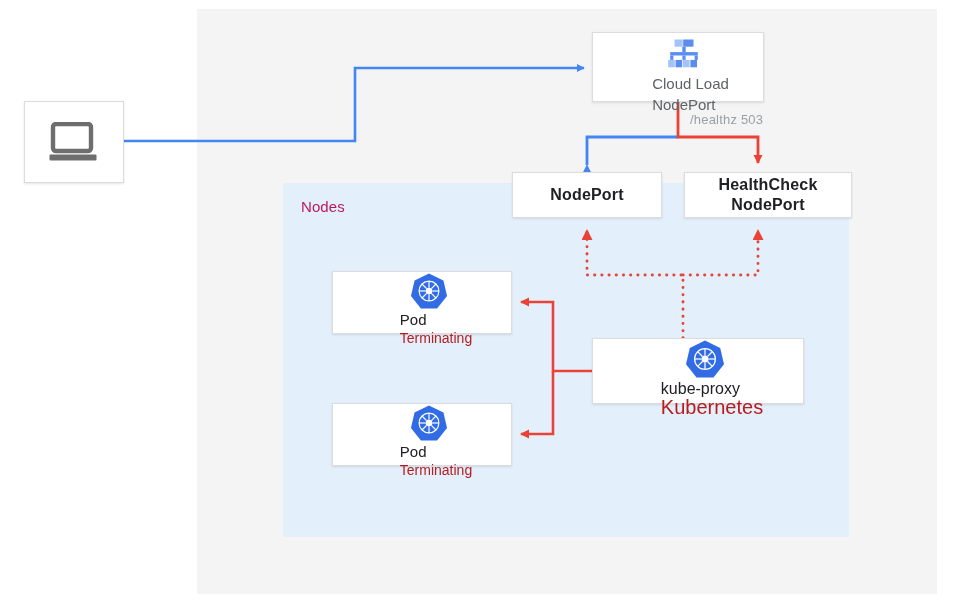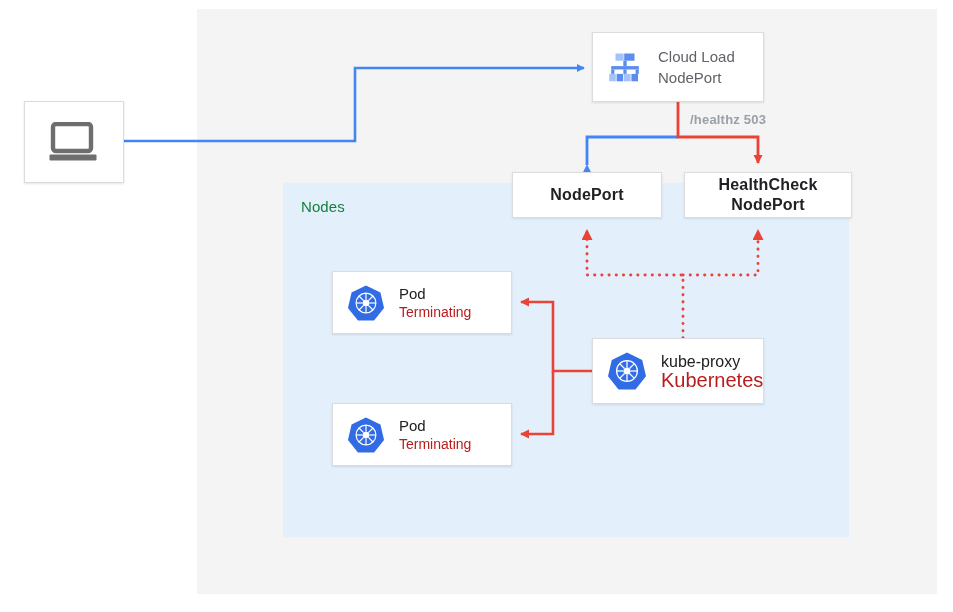--- a/index.html
+++ b/index.html
@@ -24,32 +24,33 @@
     background: #f4f4f4;
   }
   #nodes-region {
     left: 283px; top: 183px;
     width: 566px; height: 354px;
     background: #e3f0fc;
   }
   #nodes-label {
     left: 301px; top: 198px;
     font-size: 15px;
-    color: #15803d;
+    color: #be185d;
     letter-spacing: .1px;
   }
 
   
   .card {
     background: #ffffff;
     border: 1px solid #dadce0;
     box-sizing: border-box;
     box-shadow: 0 1px 2px rgba(60,64,67,.14);
     display: flex;
     align-items: center;
+    flex-direction: column;
   }
 
   
   #client-card {
     left: 24px; top: 101px;
     width: 100px; height: 82px;
     justify-content: center;
   }
   .laptop-icon { width: 52px; height: 40px; display:block; }
 
@@ -80,21 +81,21 @@
   }
   #nodeport-box  { left: 512px; top: 172px; width: 150px; height: 46px; }
   #hc-nodeport-box { left: 684px; top: 172px; width: 168px; height: 46px; }
 
   
   .k8s-card {
     padding-left: 14px;
   }
   #pod-card-1 { left: 332px; top: 271px; width: 180px; height: 63px; }
   #pod-card-2 { left: 332px; top: 403px; width: 180px; height: 63px; }
-  #kube-proxy-card { left: 592px; top: 338px; width: 172px; height: 66px; }
+  #kube-proxy-card { left: 592px; top: 338px; width: 212px; height: 66px; }
 
   .k8s-logo { width: 38px; height: 38px; flex: 0 0 38px; }
   #kube-proxy-card .k8s-logo { width: 40px; height: 40px; flex: 0 0 40px; }
   .k8s-text { margin-left: 14px; }
   .k8s-title {
     font-size: 15px;
     color: #202124;
     line-height: 19px;
   }
   .k8s-sub {
@@ -102,21 +103,21 @@
     color: #b91c1c;
     line-height: 19px;
   }
   #kube-proxy-card .k8s-title { font-size: 16px; }
   #kube-proxy-card .k8s-sub { font-size: 20px; }
 
   
   #healthz-label {
     left: 690px; top: 112px;
     font-size: 13px;
-    font-weight: bold;
+    font-weight: normal;
     color: #9aa0a6;
     letter-spacing: .2px;
   }
 
   
   #wires {
     left: 0; top: 0;
     width: 953px; height: 612px;
     pointer-events: none;
   }

